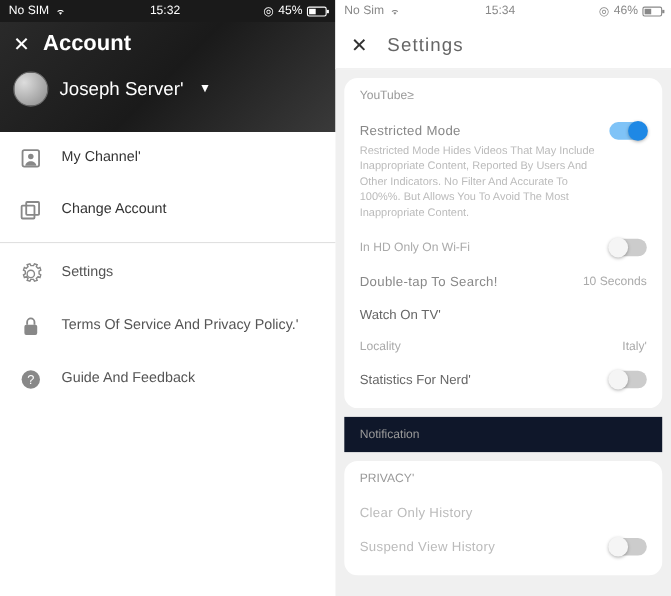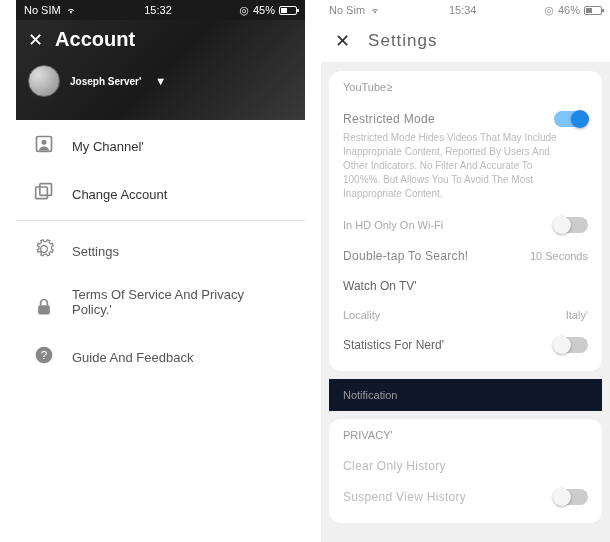--- a/index.html
+++ b/index.html
@@ -1,43 +1,43 @@
 <!DOCTYPE html>
 <html><head>
   <meta charset="utf-8">
   <style>
     * { margin: 0; padding: 0; box-sizing: border-box; font-family: -apple-system, Helvetica, Arial, sans-serif; }
     body { background: #fff; width: 610px; height: 542px; display: flex; overflow: hidden; }
-    .panel { width: 331px; height: 542px; position: relative; margin-left: 16px; }
+    .panel { width: 331px; height: 542px; position: relative; }
     .panel-left { background: #fff; }
     .panel-right { background: #f0f0f0; }
     
     
     .status-bar { height: 20px; display: flex; align-items: center; justify-content: space-between; padding: 0 8px; font-size: 11px; }
     .status-left-dark { background: #1a1a1a; color: #fff; }
     .status-left-area, .status-right-area { display: flex; align-items: center; gap: 4px; }
     .status-right-light { background: #fff; color: #888; }
     .battery-icon { width: 18px; height: 9px; border: 1px solid currentColor; border-radius: 2px; position: relative; display: inline-block; }
     .battery-icon::after { content: ''; position: absolute; right: -3px; top: 2px; width: 2px; height: 3px; background: currentColor; }
     .battery-fill { position: absolute; left: 1px; top: 1px; bottom: 1px; width: 40%; background: currentColor; }
     .wifi-icon { width: 12px; height: 9px; }
     
     
     .account-header { background: linear-gradient(135deg, #2a2a2a 0%, #1a1a1a 50%, #3a3a3a 100%); height: 100px; color: #fff; }
     .account-title-row { display: flex; align-items: center; gap: 12px; padding: 8px 12px; }
     .account-title-row .x { font-size: 18px; }
     .account-title { font-size: 20px; font-weight: 700; }
     .user-row { display: flex; align-items: center; gap: 10px; padding: 6px 12px; }
     .avatar { width: 32px; height: 32px; border-radius: 50%; background: radial-gradient(circle at 30% 30%, #ddd, #888); border: 1px solid #666; }
-    .username { font-size: 10px; font-weight: bold; }
+    .username { font-size: 17px; }
     .chevron { font-size: 11px; margin-left: 4px; }
     
     
     .menu-section { background: #fff; }
-    .menu-item { display: flex; align-items: flex-end; gap: 18px; padding: 14px 18px; color: #555; font-size: 13px; }
+    .menu-item { display: flex; align-items: flex-start; gap: 18px; padding: 14px 18px; color: #555; font-size: 13px; }
     .menu-item.dark-text { color: #333; }
     .menu-icon { width: 20px; height: 20px; display: flex; align-items: center; justify-content: center; color: #888; }
     .divider { height: 1px; background: #e0e0e0; margin: 4px 0; }
     
     
     .settings-header { background: #fff; padding: 10px 14px; display: flex; align-items: center; gap: 18px; border-bottom: 1px solid #eee; }
     .settings-header .x { font-size: 18px; color: #333; }
     .settings-title { font-size: 17px; color: #666; letter-spacing: 1px; }
     
     .settings-card { background: #fff; margin: 8px; border-radius: 12px; padding: 10px 14px; }

